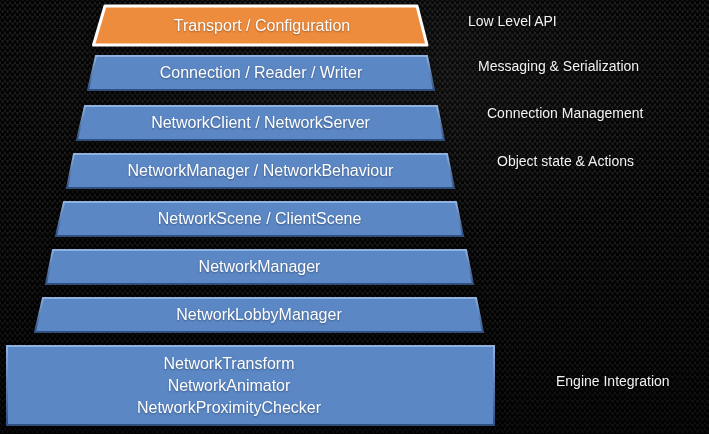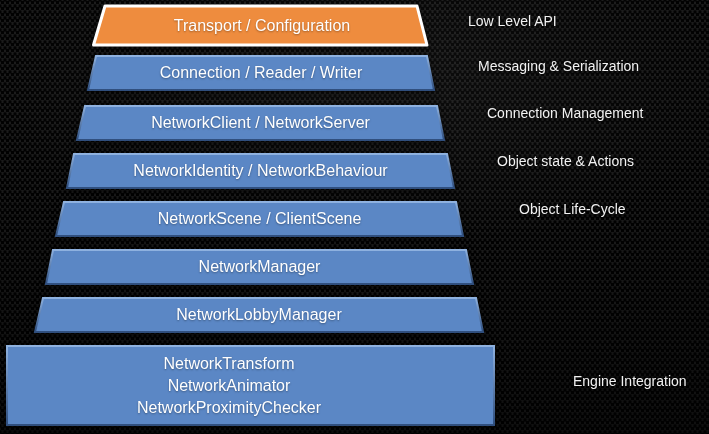--- a/index.html
+++ b/index.html
@@ -63,21 +63,21 @@
     <svg width="371" height="36" viewBox="0 0 371 36">
       <polygon points="10,1 362,1 369,35 2,35" fill="#5B87C5" stroke="url(#blueEdge)" stroke-width="2"></polygon>
     </svg>
     <div class="layer-label">NetworkClient / NetworkServer</div>
   </div>
 
   <div class="layer" style="left:65px;top:153px;width:391px;height:36px">
     <svg width="391" height="36" viewBox="0 0 391 36">
       <polygon points="9,1 382,1 389,35 2,35" fill="#5B87C5" stroke="url(#blueEdge)" stroke-width="2"></polygon>
     </svg>
-    <div class="layer-label">NetworkIdentity / NetworkBehaviour</div>
+    <div class="layer-label">NetworkManager / NetworkBehaviour</div>
   </div>
 
   <div class="layer" style="left:54px;top:201px;width:411px;height:36px">
     <svg width="411" height="36" viewBox="0 0 411 36">
       <polygon points="10,1 402,1 409,35 2,35" fill="#5B87C5" stroke="url(#blueEdge)" stroke-width="2"></polygon>
     </svg>
     <div class="layer-label">NetworkScene / ClientScene</div>
   </div>
 
   <div class="layer" style="left:44px;top:249px;width:431px;height:36px">
@@ -102,16 +102,15 @@
       <span>NetworkTransform</span>
       <span>NetworkAnimator</span>
       <span>NetworkProximityChecker</span>
     </div>
   </div>
 
   <div class="side-label" style="left:468px;top:13px">Low Level API</div>
   <div class="side-label" style="left:487px;top:105px">Connection Management</div>
   <div class="side-label" style="left:478px;top:58px">Messaging &amp; Serialization</div>
   <div class="side-label" style="left:497px;top:153px">Object state &amp; Actions</div>
-  <div class="side-label" style="left:519px;top:201px">Object Life-Cycle</div>
-  <div class="side-label" style="left:573px;top:373px">Engine Integration</div>
+  <div class="side-label" style="left:556px;top:373px">Engine Integration</div>
 
 </div>
 
 </body></html>

